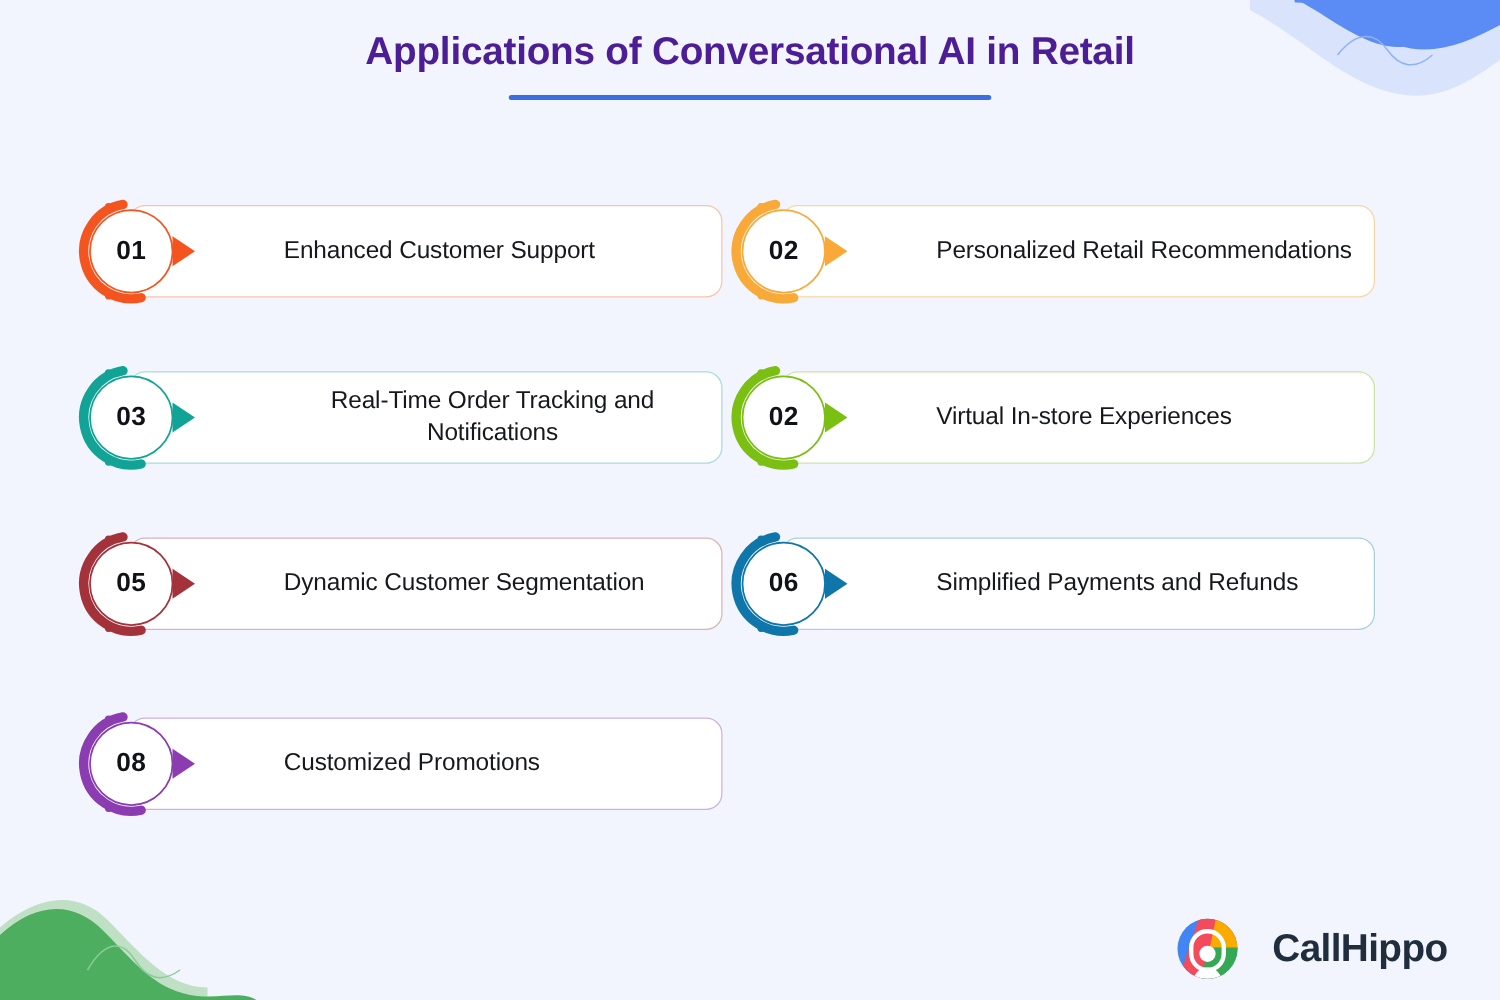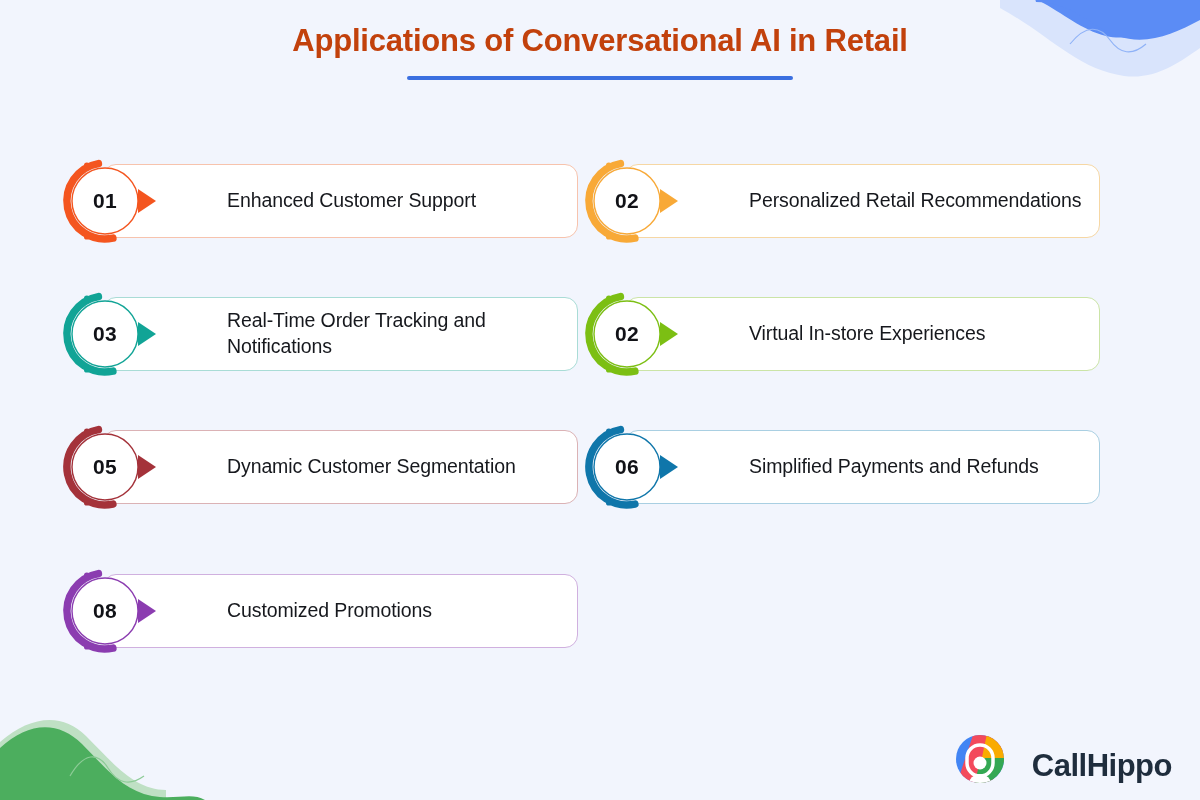--- a/index.html
+++ b/index.html
@@ -27,21 +27,21 @@
   
   #header {
     position: absolute;
     left: 0; top: 22px;
     width: 1200px;
     text-align: center;
   }
   #page-title {
     font-size: 31px;
     font-weight: bold;
-    color: #c2410c;
+    color: #4c1d95;
     letter-spacing: -0.2px;
     line-height: 1.2;
     margin: 0;
   }
   #title-underline {
     width: 386px;
     height: 4px;
     border-radius: 2px;
     margin: 17px auto 0 auto;
     background: #3b6fe0;
@@ -50,20 +50,21 @@
   
   #cards-grid {
     position: absolute;
     left: 103px;
     top: 164px;
     width: 997px;
     display: grid;
     grid-template-columns: 475px 475px;
     grid-column-gap: 47px;
     grid-row-gap: 59px;
+    text-align: center;
   }
 
   .card {
     position: relative;
     height: 74px;
     box-sizing: border-box;
     background: #ffffff;
     border: 1.3px solid #d8d8d8;
     border-radius: 13px;
     display: flex;
@@ -105,24 +106,24 @@
     justify-content: center;
     font-size: 21px;
     font-weight: bold;
     color: #111217;
     letter-spacing: 0.3px;
   }
 
   
   #brand-logo {
     position: absolute;
-    right: 28px;
+    right: 42px;
     bottom: 16px;
     display: flex;
-    align-items: flex-end;
+    align-items: center;
     gap: 27px;
   }
   #brand-mark { display: block; width: 50px; height: 50px; }
   #brand-name {
     font-size: 31px;
     font-weight: bold;
     color: #1f2d3d;
     letter-spacing: -0.5px;
   }
 </style>

